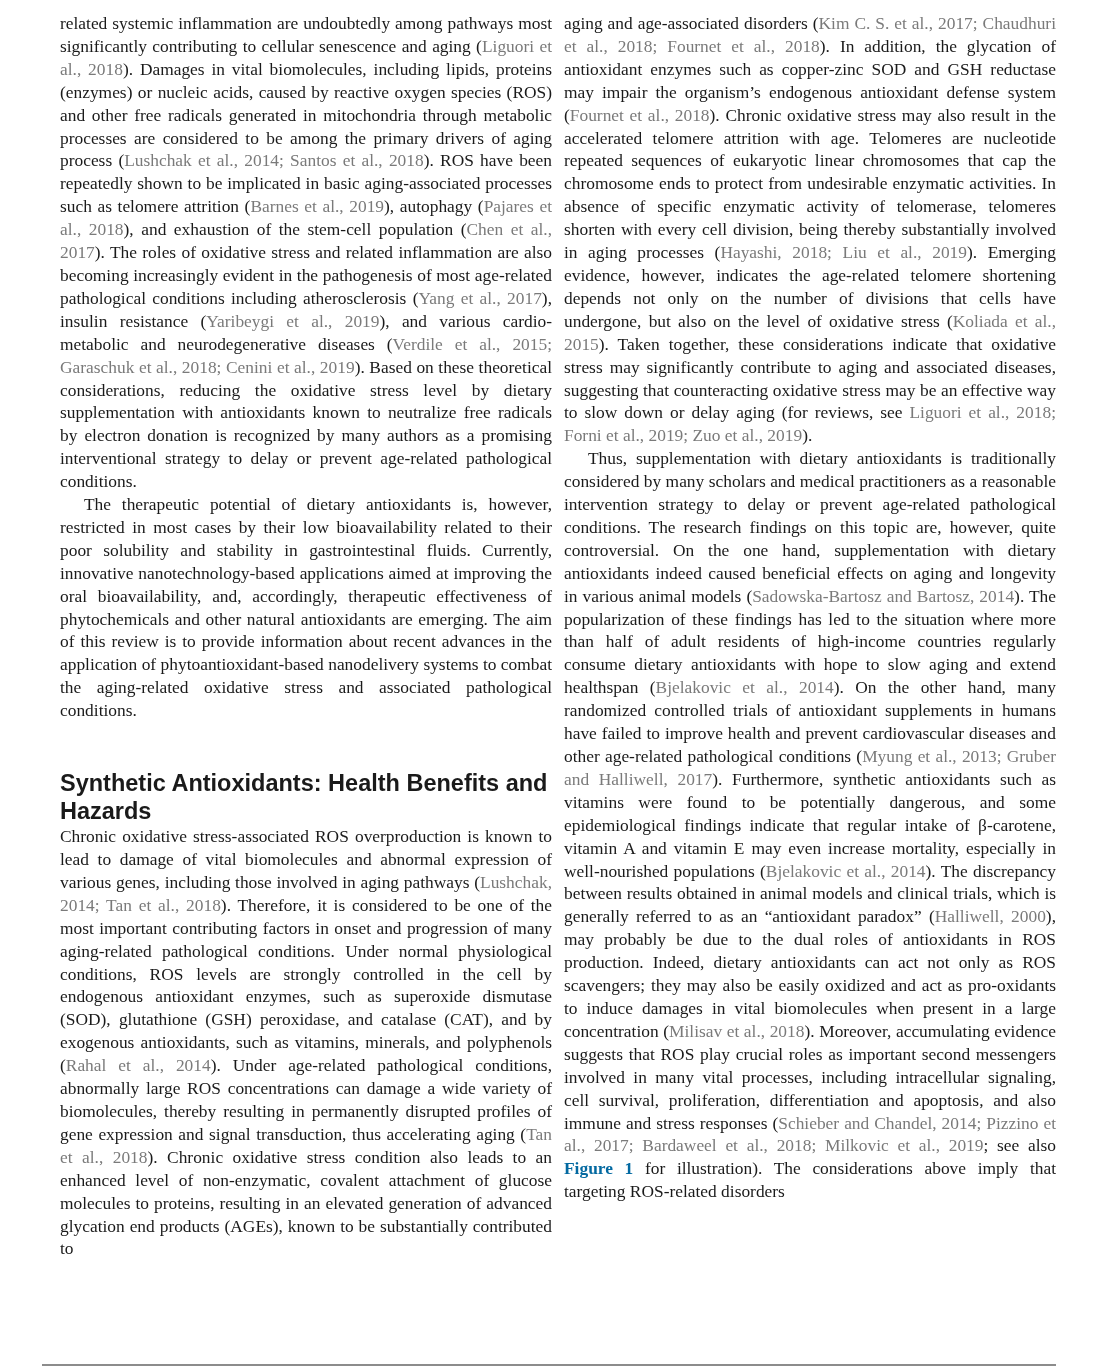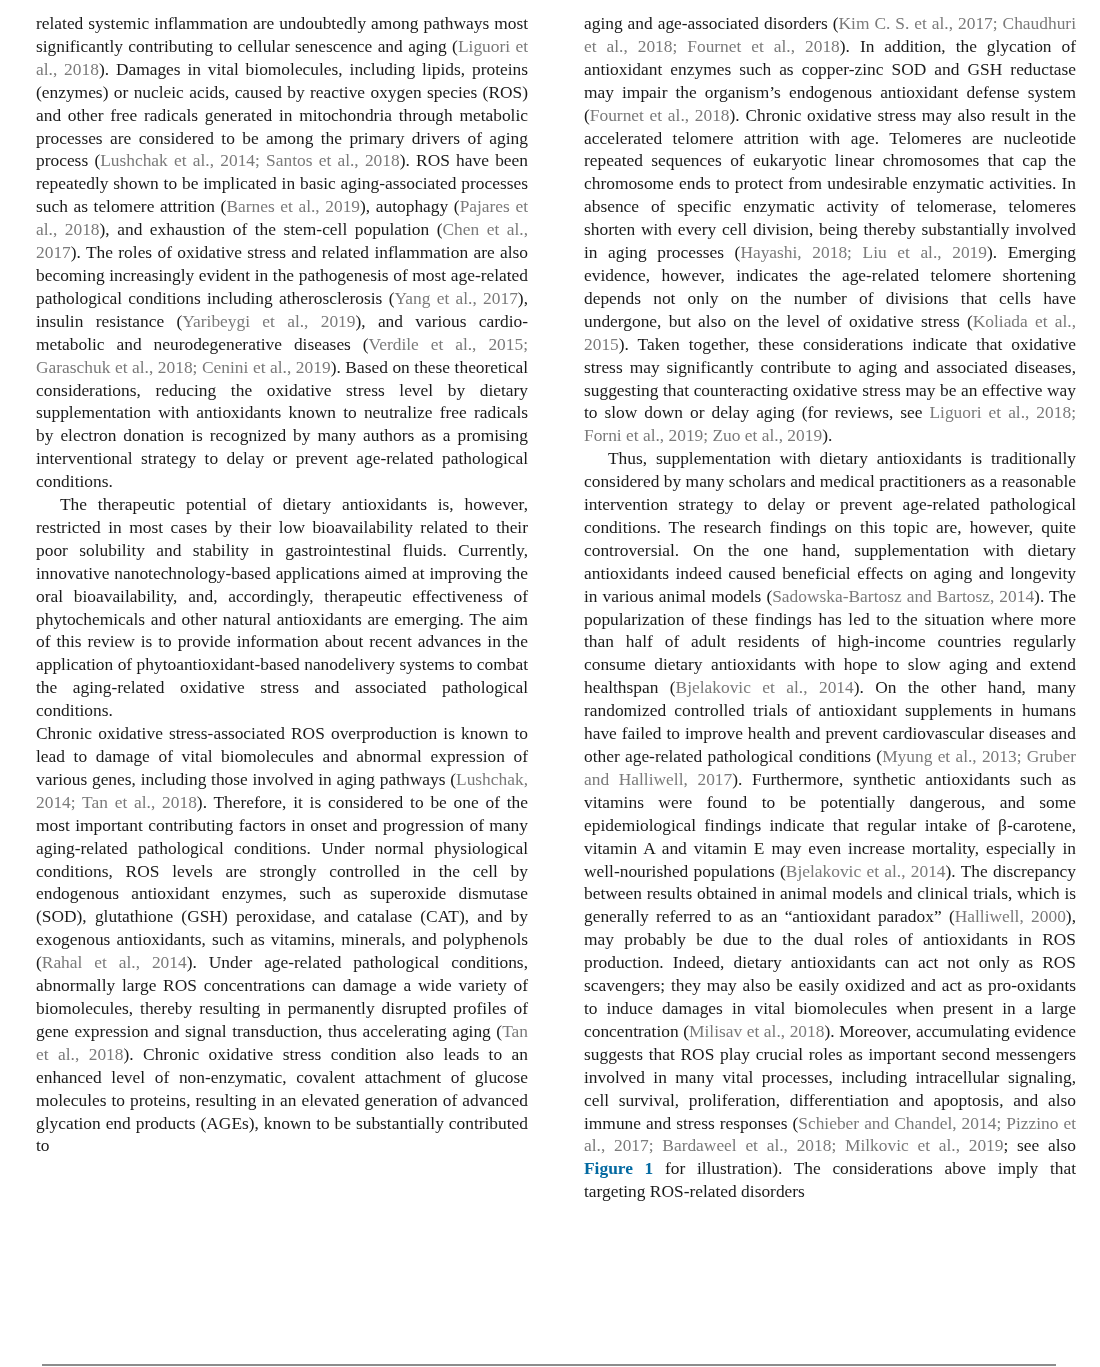--- a/index.html
+++ b/index.html
@@ -1,34 +1,35 @@
 <!DOCTYPE html>
 <html><head>
 <meta charset="utf-8">
 <style>
   html, body { margin: 0; padding: 0; background: #ffffff; }
   body { width: 1100px; height: 1367px; position: relative; overflow: hidden;
          font-family: "Liberation Serif", "DejaVu Serif", serif; color: #1a1a1a; }
   .col { position: absolute; top: 12px; width: 492px; }
-  .col-left { left: 36px; }
-  .col-right { left: 584px; }
+  .col-left { left: 60px; }
+  .col-right { left: 564px; }
   p { margin: 0; font-size: 17.4px; line-height: 22.9px; text-align: justify; hyphens: none; }
   p.indent { text-indent: 24px; }
   .cite { color: #7a7a7a; }
   .fig { font-weight: bold; color: #0369a1; }
   h2 { font-family: "Liberation Sans", "DejaVu Sans", sans-serif; font-weight: bold;
        font-size: 23.5px; line-height: 27.5px; margin: 48px 0 0 0; color: #1a1a1a; }
   .rule { position: absolute; left: 42px; top: 1364px; width: 1014px; height: 2px; background: #8c8c8c; }
 </style>
 </head>
 <body>
 
 <div class="col col-left">
   <p>related systemic inflammation are undoubtedly among pathways most significantly contributing to cellular senescence and aging (<span class="cite">Liguori et al., 2018</span>). Damages in vital biomolecules, including lipids, proteins (enzymes) or nucleic acids, caused by reactive oxygen species (ROS) and other free radicals generated in mitochondria through metabolic processes are considered to be among the primary drivers of aging process (<span class="cite">Lushchak et al., 2014; Santos et al., 2018</span>). ROS have been repeatedly shown to be implicated in basic aging-associated processes such as telomere attrition (<span class="cite">Barnes et al., 2019</span>), autophagy (<span class="cite">Pajares et al., 2018</span>), and exhaustion of the stem-cell population (<span class="cite">Chen et al., 2017</span>). The roles of oxidative stress and related inflammation are also becoming increasingly evident in the pathogenesis of most age-related pathological conditions including atherosclerosis (<span class="cite">Yang et al., 2017</span>), insulin resistance (<span class="cite">Yaribeygi et al., 2019</span>), and various cardio-metabolic and neurodegenerative diseases (<span class="cite">Verdile et al., 2015; Garaschuk et al., 2018; Cenini et al., 2019</span>). Based on these theoretical considerations, reducing the oxidative stress level by dietary supplementation with antioxidants known to neutralize free radicals by electron donation is recognized by many authors as a promising interventional strategy to delay or prevent age-related pathological conditions.</p>
   <p class="indent">The therapeutic potential of dietary antioxidants is, however, restricted in most cases by their low bioavailability related to their poor solubility and stability in gastrointestinal fluids. Currently, innovative nanotechnology-based applications aimed at improving the oral bioavailability, and, accordingly, therapeutic effectiveness of phytochemicals and other natural antioxidants are emerging. The aim of this review is to provide information about recent advances in the application of phytoantioxidant-based nanodelivery systems to combat the aging-related oxidative stress and associated pathological conditions.</p>
+  <h2>Synthetic Antioxidants: Health Benefits and Hazards</h2>
   <p>Chronic oxidative stress-associated ROS overproduction is known to lead to damage of vital biomolecules and abnormal expression of various genes, including those involved in aging pathways (<span class="cite">Lushchak, 2014; Tan et al., 2018</span>). Therefore, it is considered to be one of the most important contributing factors in onset and progression of many aging-related pathological conditions. Under normal physiological conditions, ROS levels are strongly controlled in the cell by endogenous antioxidant enzymes, such as superoxide dismutase (SOD), glutathione (GSH) peroxidase, and catalase (CAT), and by exogenous antioxidants, such as vitamins, minerals, and polyphenols (<span class="cite">Rahal et al., 2014</span>). Under age-related pathological conditions, abnormally large ROS concentrations can damage a wide variety of biomolecules, thereby resulting in permanently disrupted profiles of gene expression and signal transduction, thus accelerating aging (<span class="cite">Tan et al., 2018</span>). Chronic oxidative stress condition also leads to an enhanced level of non-enzymatic, covalent attachment of glucose molecules to proteins, resulting in an elevated generation of advanced glycation end products (AGEs), known to be substantially contributed to</p>
 </div>
 
 <div class="col col-right">
   <p>aging and age-associated disorders (<span class="cite">Kim C. S. et al., 2017; Chaudhuri et al., 2018; Fournet et al., 2018</span>). In addition, the glycation of antioxidant enzymes such as copper-zinc SOD and GSH reductase may impair the organism’s endogenous antioxidant defense system (<span class="cite">Fournet et al., 2018</span>). Chronic oxidative stress may also result in the accelerated telomere attrition with age. Telomeres are nucleotide repeated sequences of eukaryotic linear chromosomes that cap the chromosome ends to protect from undesirable enzymatic activities. In absence of specific enzymatic activity of telomerase, telomeres shorten with every cell division, being thereby substantially involved in aging processes (<span class="cite">Hayashi, 2018; Liu et al., 2019</span>). Emerging evidence, however, indicates the age-related telomere shortening depends not only on the number of divisions that cells have undergone, but also on the level of oxidative stress (<span class="cite">Koliada et al., 2015</span>). Taken together, these considerations indicate that oxidative stress may significantly contribute to aging and associated diseases, suggesting that counteracting oxidative stress may be an effective way to slow down or delay aging (for reviews, see <span class="cite">Liguori et al., 2018; Forni et al., 2019; Zuo et al., 2019</span>).</p>
   <p class="indent">Thus, supplementation with dietary antioxidants is traditionally considered by many scholars and medical practitioners as a reasonable intervention strategy to delay or prevent age-related pathological conditions. The research findings on this topic are, however, quite controversial. On the one hand, supplementation with dietary antioxidants indeed caused beneficial effects on aging and longevity in various animal models (<span class="cite">Sadowska-Bartosz and Bartosz, 2014</span>). The popularization of these findings has led to the situation where more than half of adult residents of high-income countries regularly consume dietary antioxidants with hope to slow aging and extend healthspan (<span class="cite">Bjelakovic et al., 2014</span>). On the other hand, many randomized controlled trials of antioxidant supplements in humans have failed to improve health and prevent cardiovascular diseases and other age-related pathological conditions (<span class="cite">Myung et al., 2013; Gruber and Halliwell, 2017</span>). Furthermore, synthetic antioxidants such as vitamins were found to be potentially dangerous, and some epidemiological findings indicate that regular intake of β-carotene, vitamin A and vitamin E may even increase mortality, especially in well-nourished populations (<span class="cite">Bjelakovic et al., 2014</span>). The discrepancy between results obtained in animal models and clinical trials, which is generally referred to as an “antioxidant paradox” (<span class="cite">Halliwell, 2000</span>), may probably be due to the dual roles of antioxidants in ROS production. Indeed, dietary antioxidants can act not only as ROS scavengers; they may also be easily oxidized and act as pro-oxidants to induce damages in vital biomolecules when present in a large concentration (<span class="cite">Milisav et al., 2018</span>). Moreover, accumulating evidence suggests that ROS play crucial roles as important second messengers involved in many vital processes, including intracellular signaling, cell survival, proliferation, differentiation and apoptosis, and also immune and stress responses (<span class="cite">Schieber and Chandel, 2014; Pizzino et al., 2017; Bardaweel et al., 2018; Milkovic et al., 2019</span>; see also <span class="fig">Figure 1</span> for illustration). The considerations above imply that targeting ROS-related disorders</p>
 </div>
 
 <div class="rule"></div>
 

